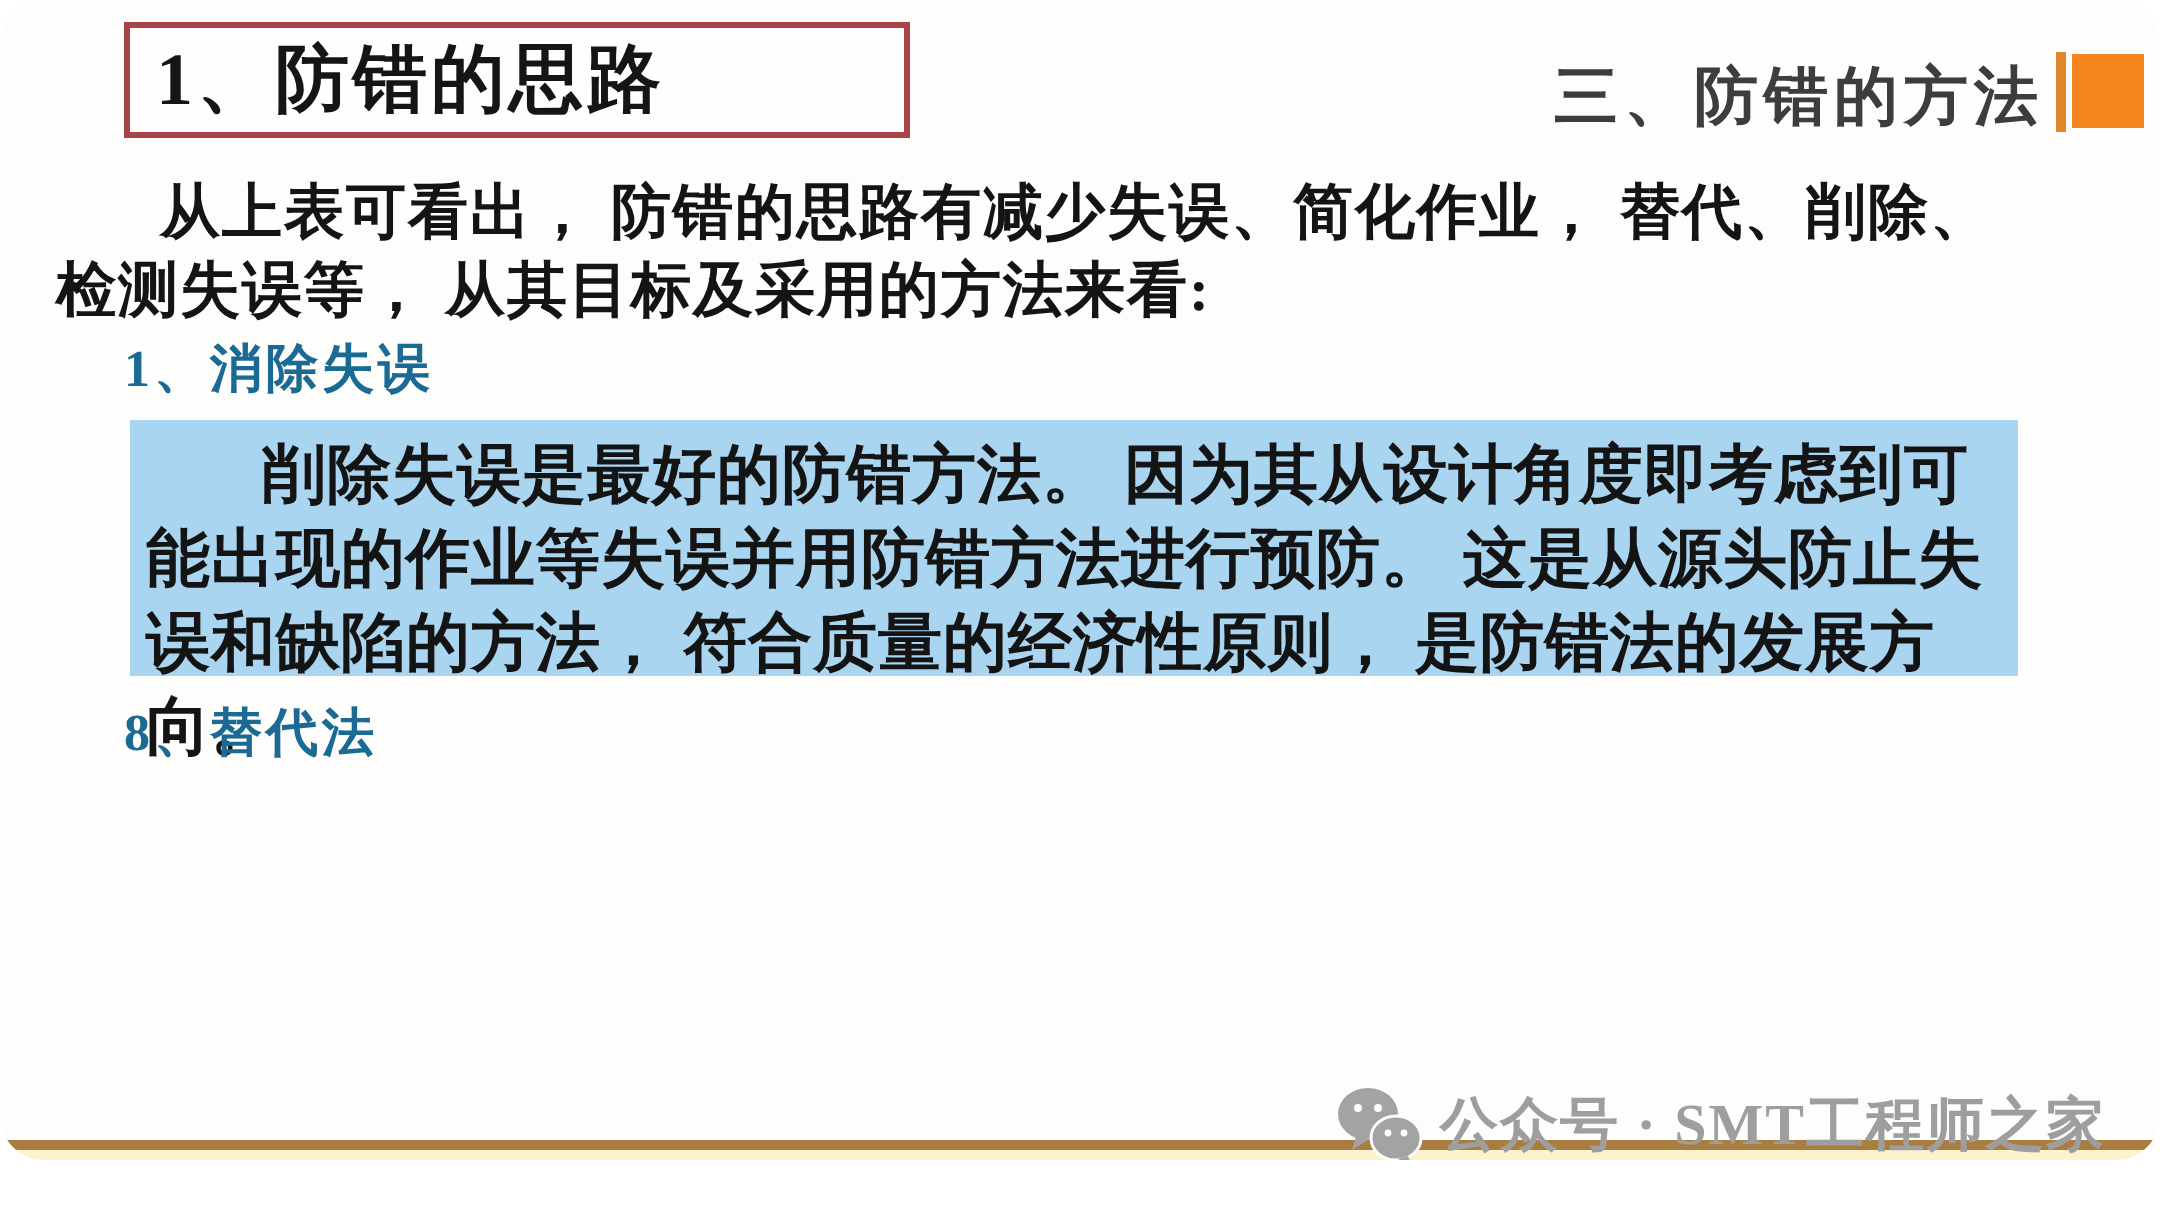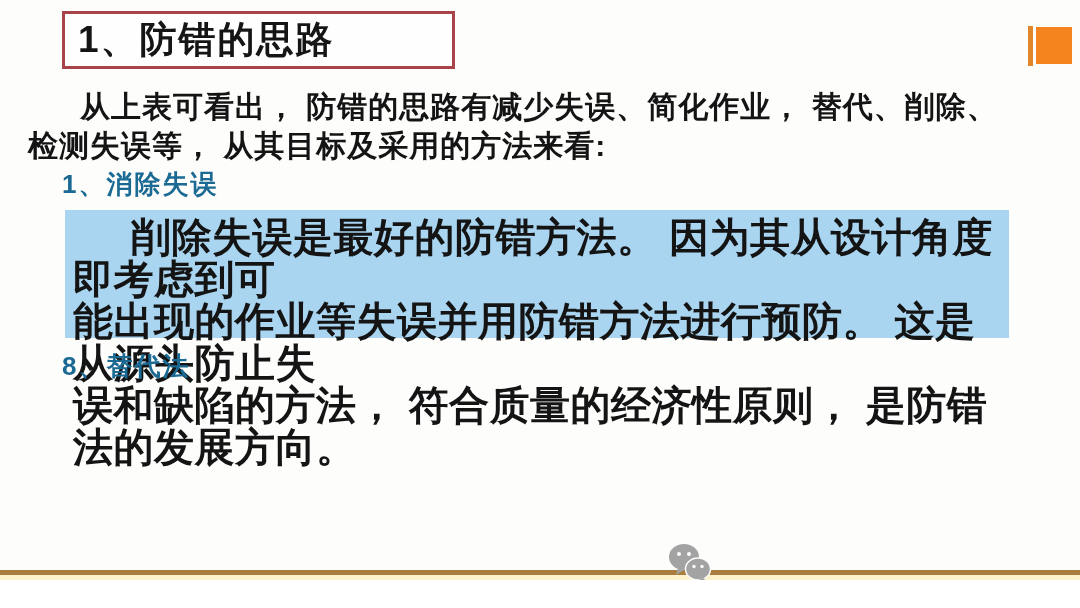--- a/index.html
+++ b/index.html
@@ -3,23 +3,24 @@
 <meta charset="utf-8">
 <style>
   * { margin: 0; padding: 0; box-sizing: border-box; }
   html, body { background: #ffffff; }
   .slide {
     position: relative;
     width: 1080px;
     height: 580px;
     background: #fdfdfc;
     overflow: hidden;
-    font-family: Liberation Sans, sans-serif;
+    font-family: Liberation Serif, serif;
     font-weight: bold;
     color: #141414;
+    border-radius: 22px;
   }
 
   
   .title-box {
     position: absolute;
     left: 62px; top: 11px;
     width: 393px; height: 58px;
     border: 3px solid #a8434a;
     background: #fefefe;
     display: flex;
@@ -73,21 +74,21 @@
     color: #1b6a93;
   }
   .h1pos { top: 167px; }
   .h2pos { top: 349px; }
 
   
   .block {
     position: absolute;
     left: 65px;
     width: 944px;
-    font-size: 40px;
+    font-size: 32px;
     letter-spacing: 0.5px;
     padding: 6px 8px 0 8px;
   }
   .block1 {
     top: 210px; height: 128px;
     background: #a9d5f0;
     line-height: 42px;
   }
   .block2 {
     top: 389px; height: 153px;
@@ -120,20 +121,21 @@
 </style>
 </head>
 <body>
 
 <div class="slide">
 
   <div class="title-box">
     <span>1、防错的思路</span>
   </div>
 
+  <div class="section-label">三、防错的方法</div>
   <div class="accent-line"></div>
   <div class="accent-square"></div>
 
   <div class="intro">
     <div class="line indent1">从上表可看出， 防错的思路有减少失误、简化作业， 替代、削除、</div>
     <div class="line">检测失误等， 从其目标及采用的方法来看:</div>
   </div>
 
   <div class="subheading h1pos">1、消除失误</div>
 
@@ -150,20 +152,21 @@
     <svg class="wechat-icon" viewBox="0 0 44 40" xmlns="http://www.w3.org/2000/svg">
       <ellipse cx="16" cy="14" rx="15" ry="13" fill="#a3a3a3"></ellipse>
       <path d="M10 25 L8 32 L16 27 Z" fill="#a3a3a3"></path>
       <circle cx="11" cy="11" r="2" fill="#fdfdfc"></circle>
       <circle cx="21" cy="11" r="2" fill="#fdfdfc"></circle>
       <ellipse cx="30" cy="26" rx="12.5" ry="11" fill="#a3a3a3" stroke="#fdfdfc" stroke-width="1.5"></ellipse>
       <path d="M36 35 L38 40 L31 36.5 Z" fill="#a3a3a3"></path>
       <circle cx="26" cy="23.5" r="1.7" fill="#fdfdfc"></circle>
       <circle cx="34" cy="23.5" r="1.7" fill="#fdfdfc"></circle>
     </svg>
+    <span>公众号 · SMT工程师之家</span>
   </div>
 
   <div class="bar bar-brown"></div>
   <div class="bar bar-cream"></div>
   <div class="bar bar-darkline"></div>
   <div class="bar bar-orange"></div>
 
 </div>
 
 </body></html>

